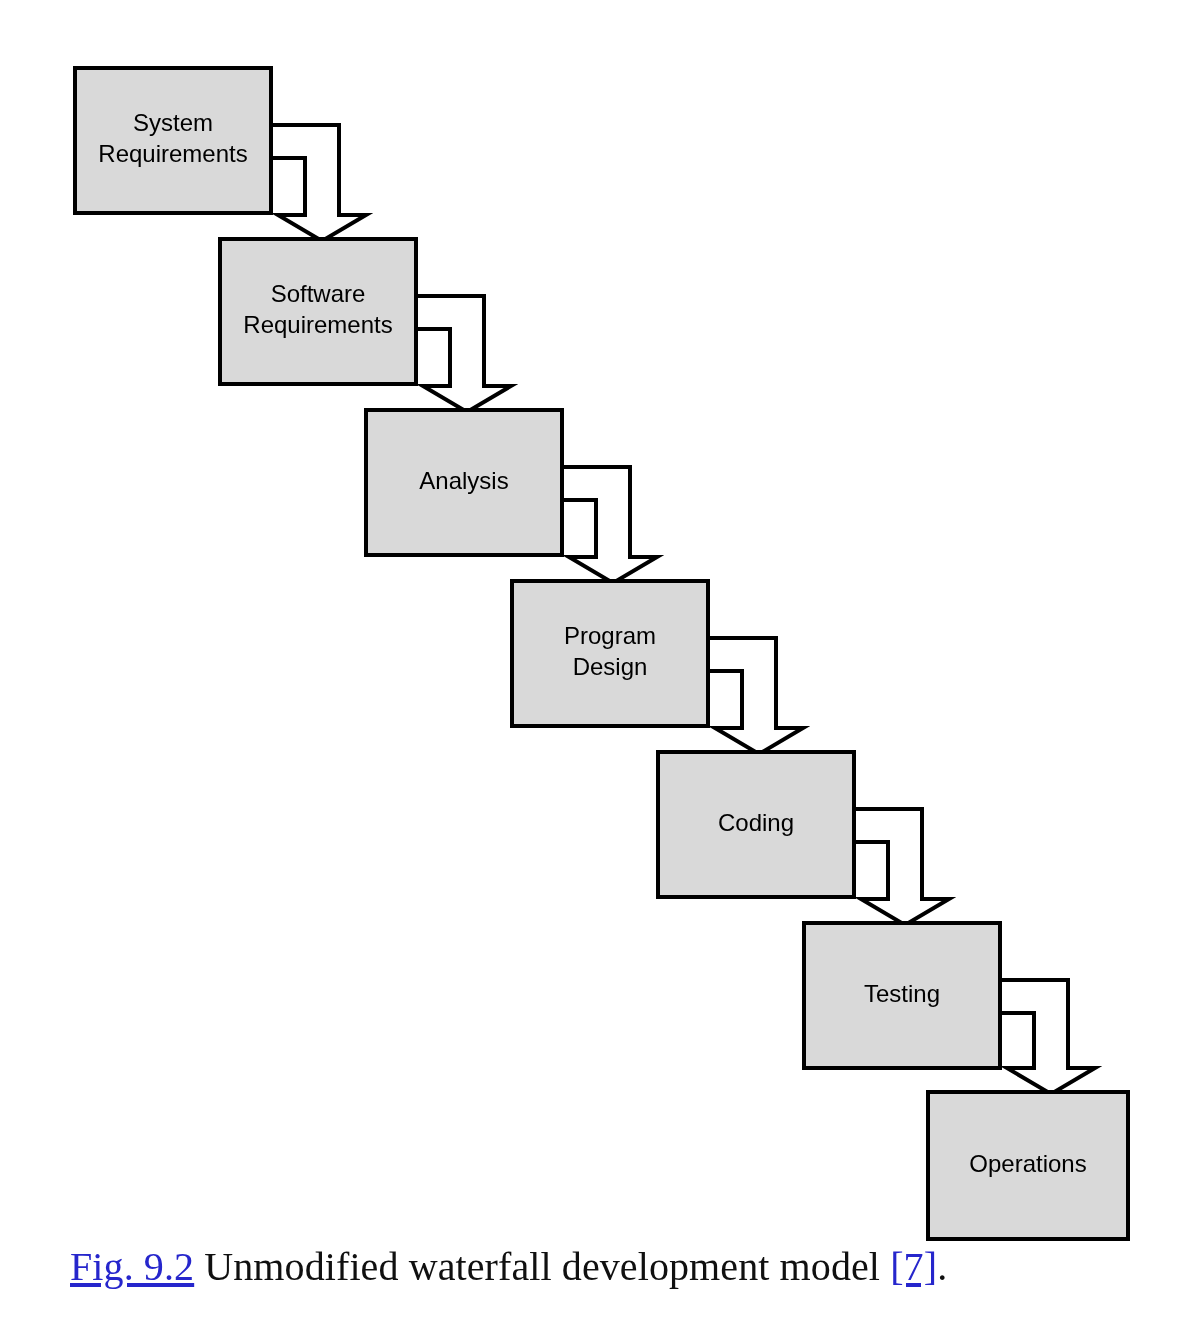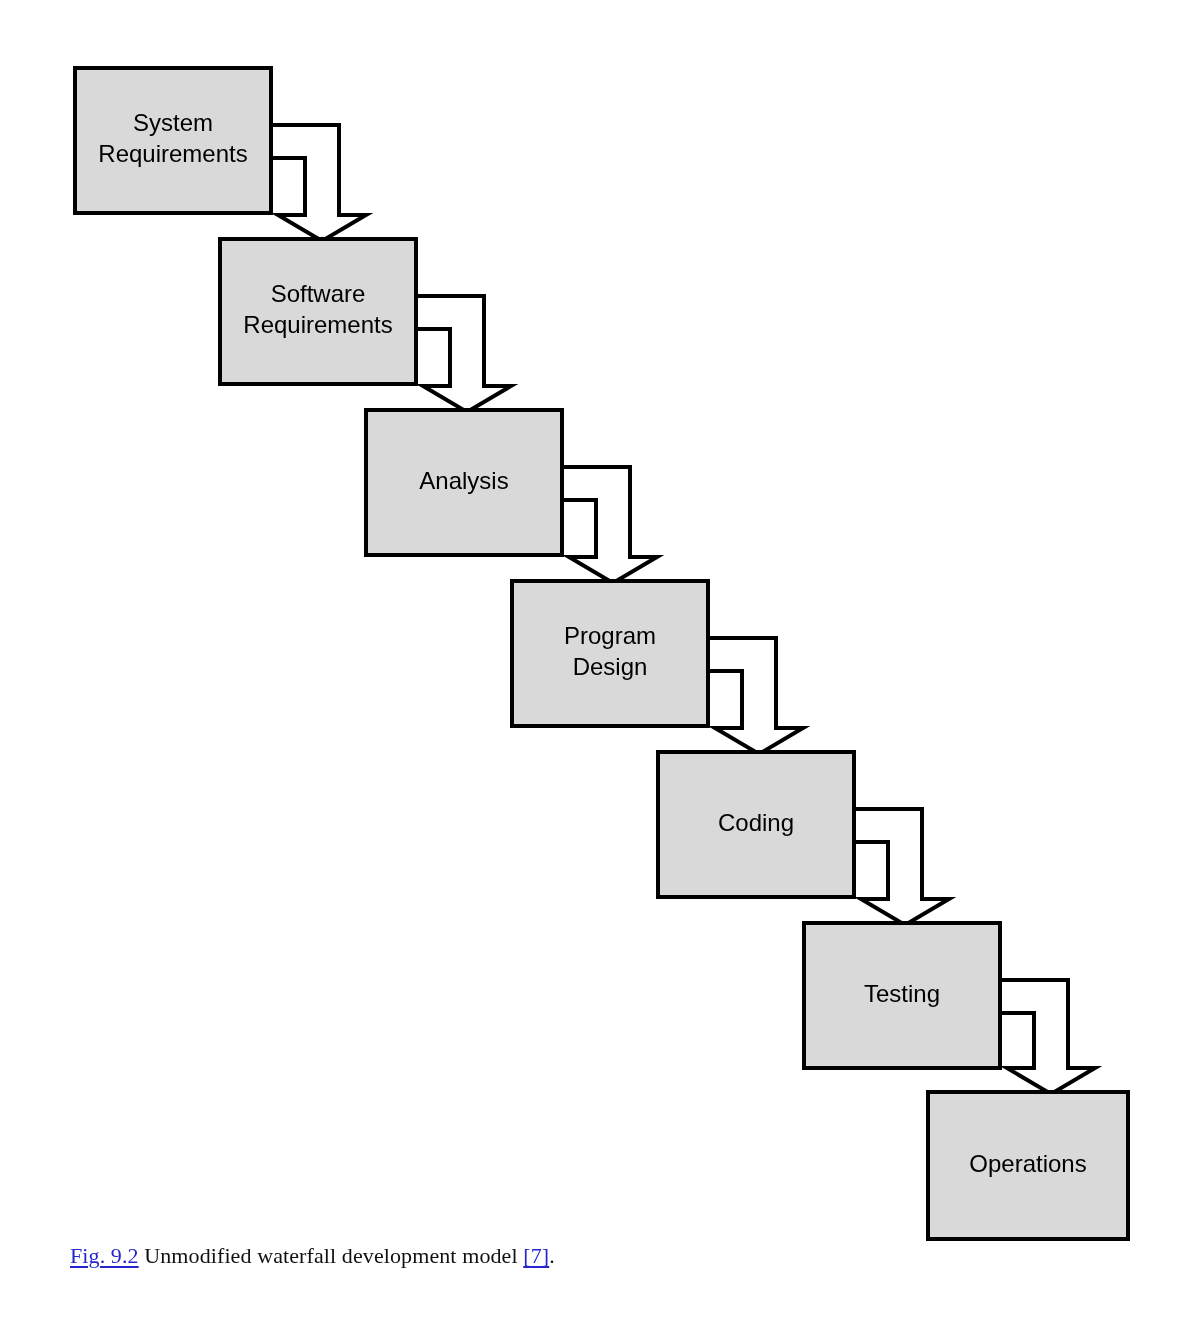--- a/index.html
+++ b/index.html
@@ -42,21 +42,21 @@
   .flow-arrow-shape {
     stroke-linejoin: miter;
     stroke-linecap: butt;
   }
   #figure-caption {
     position: absolute;
     left: 70px;
     top: 1243px;
     width: 1100px;
     font-family: "Liberation Serif", serif;
-    font-size: 22px;
+    font-size: 40px;
     line-height: 1.18;
     color: #101010;
     letter-spacing: 0.1px;
     white-space: nowrap;
   }
   #figure-caption .caption-link {
     color: #2626cc;
     text-decoration: underline;
     text-underline-offset: 3px;
     cursor: pointer;

